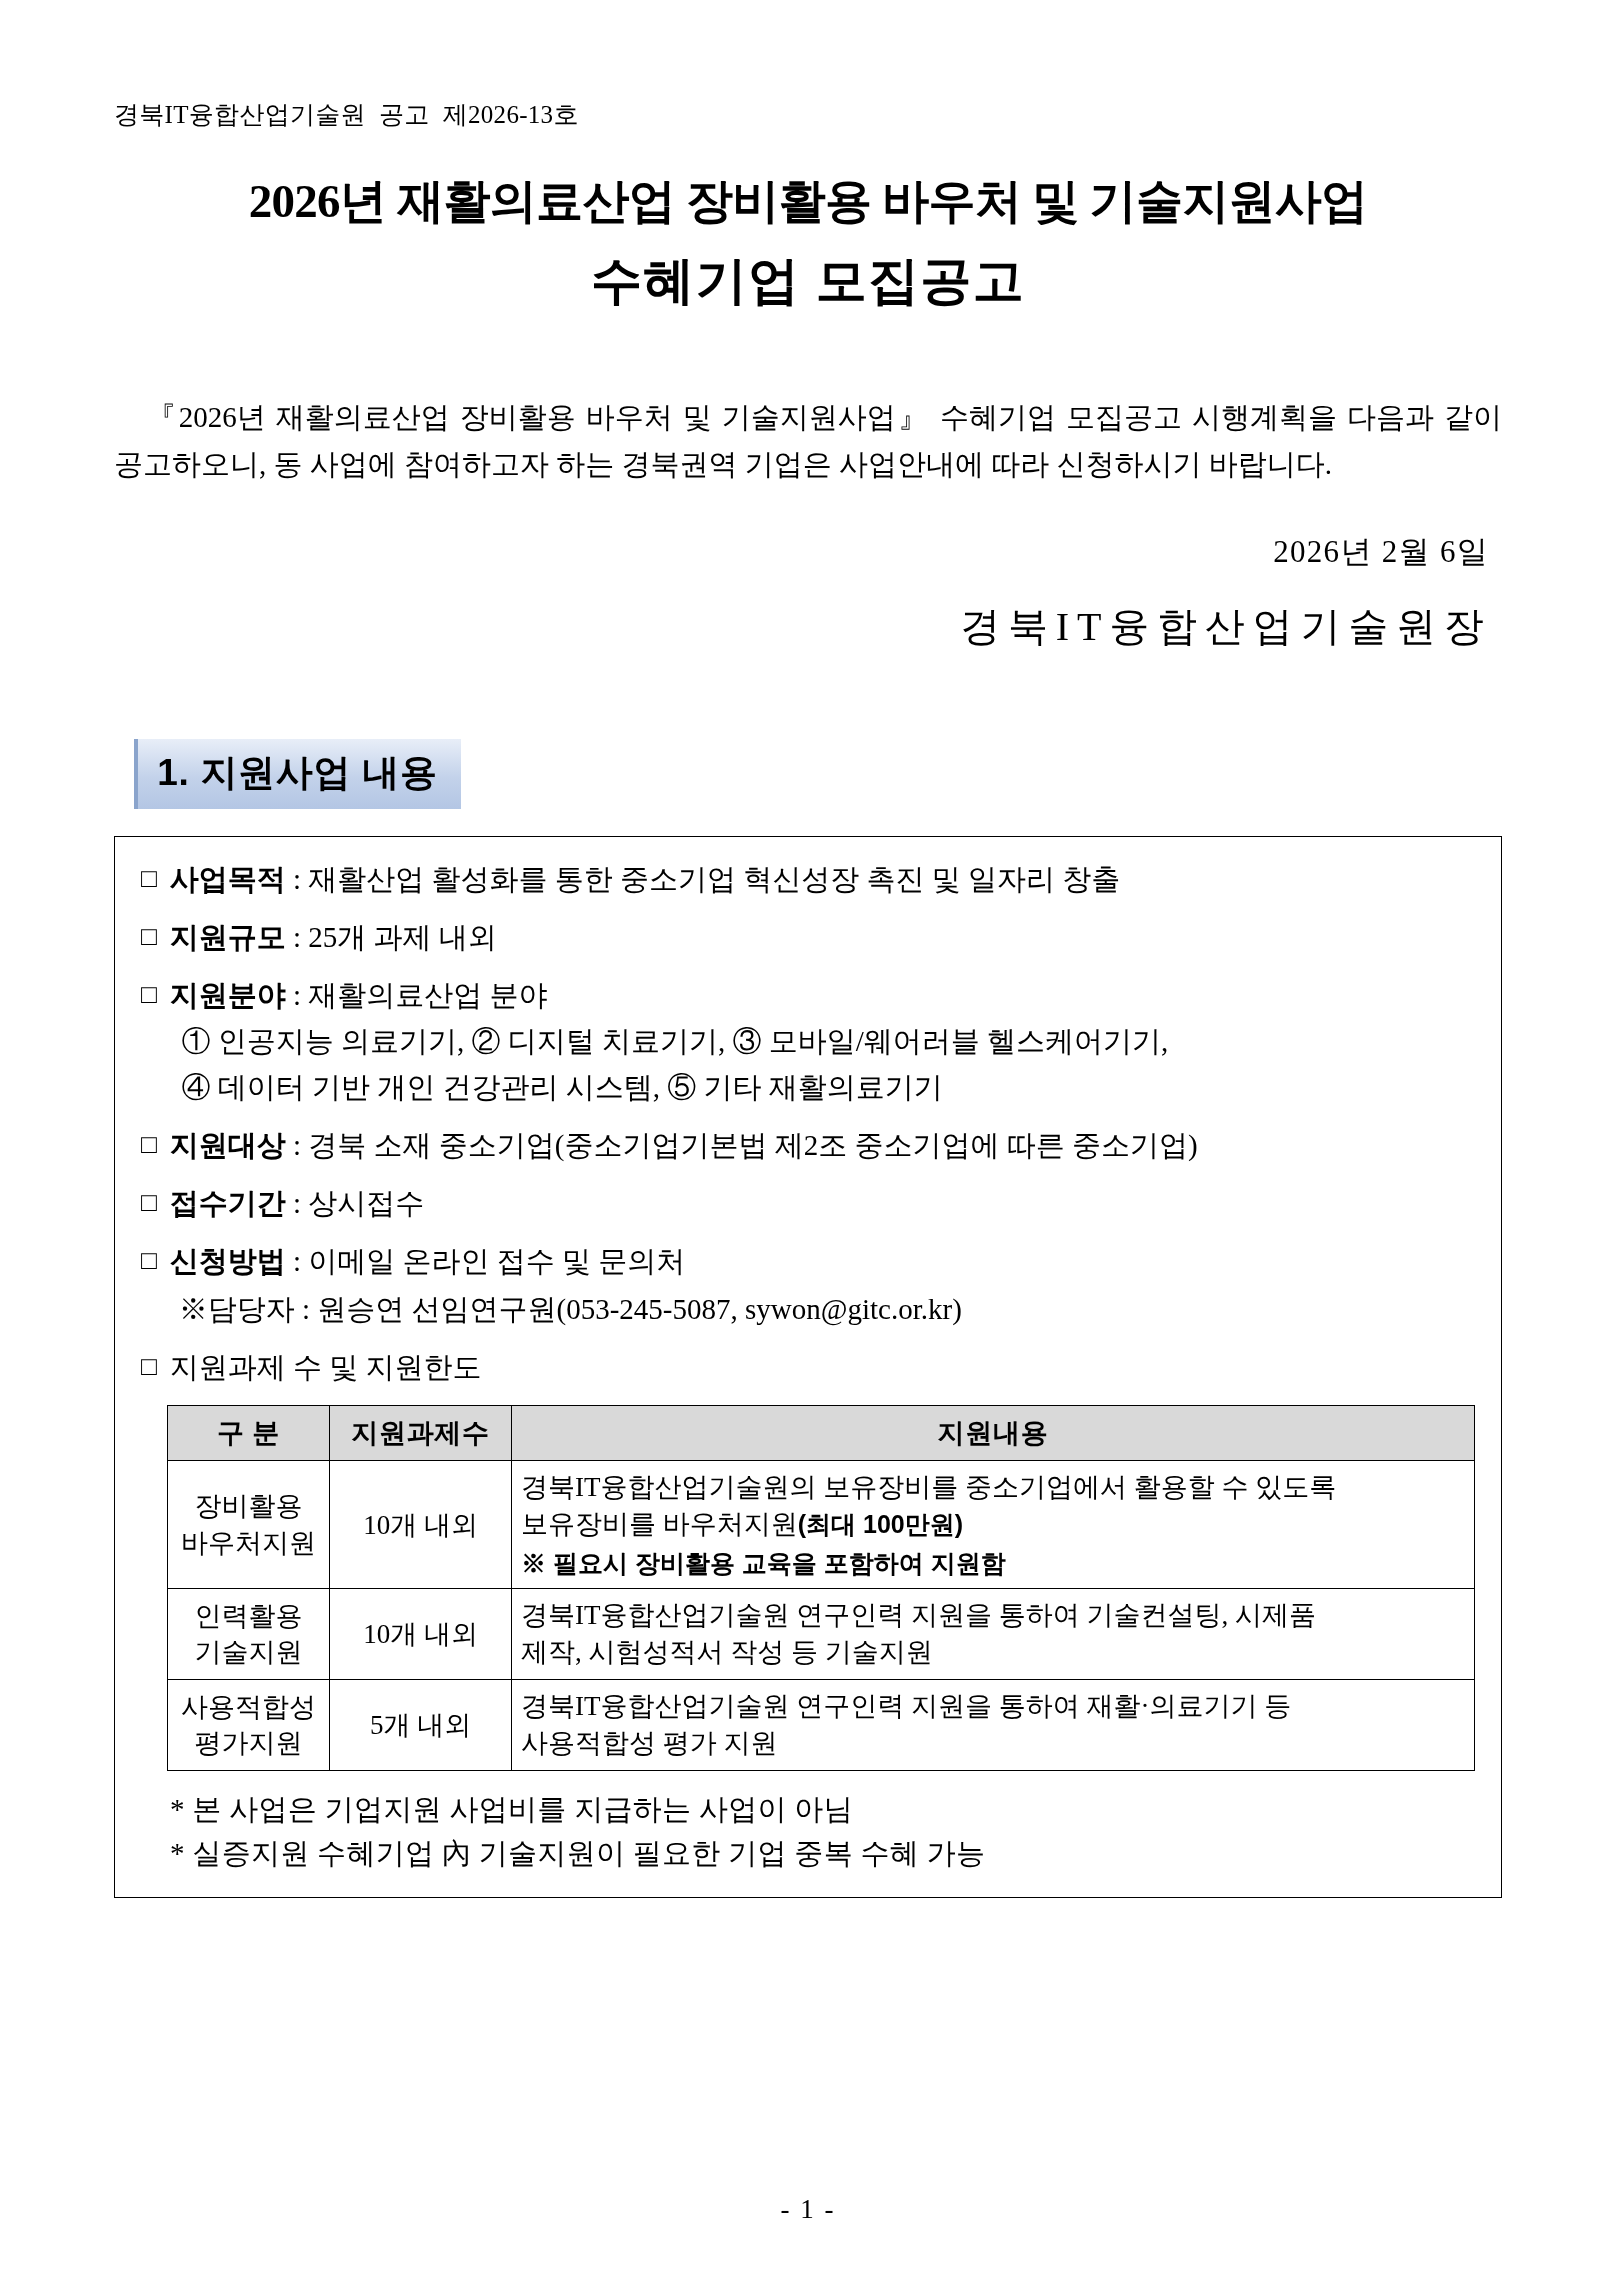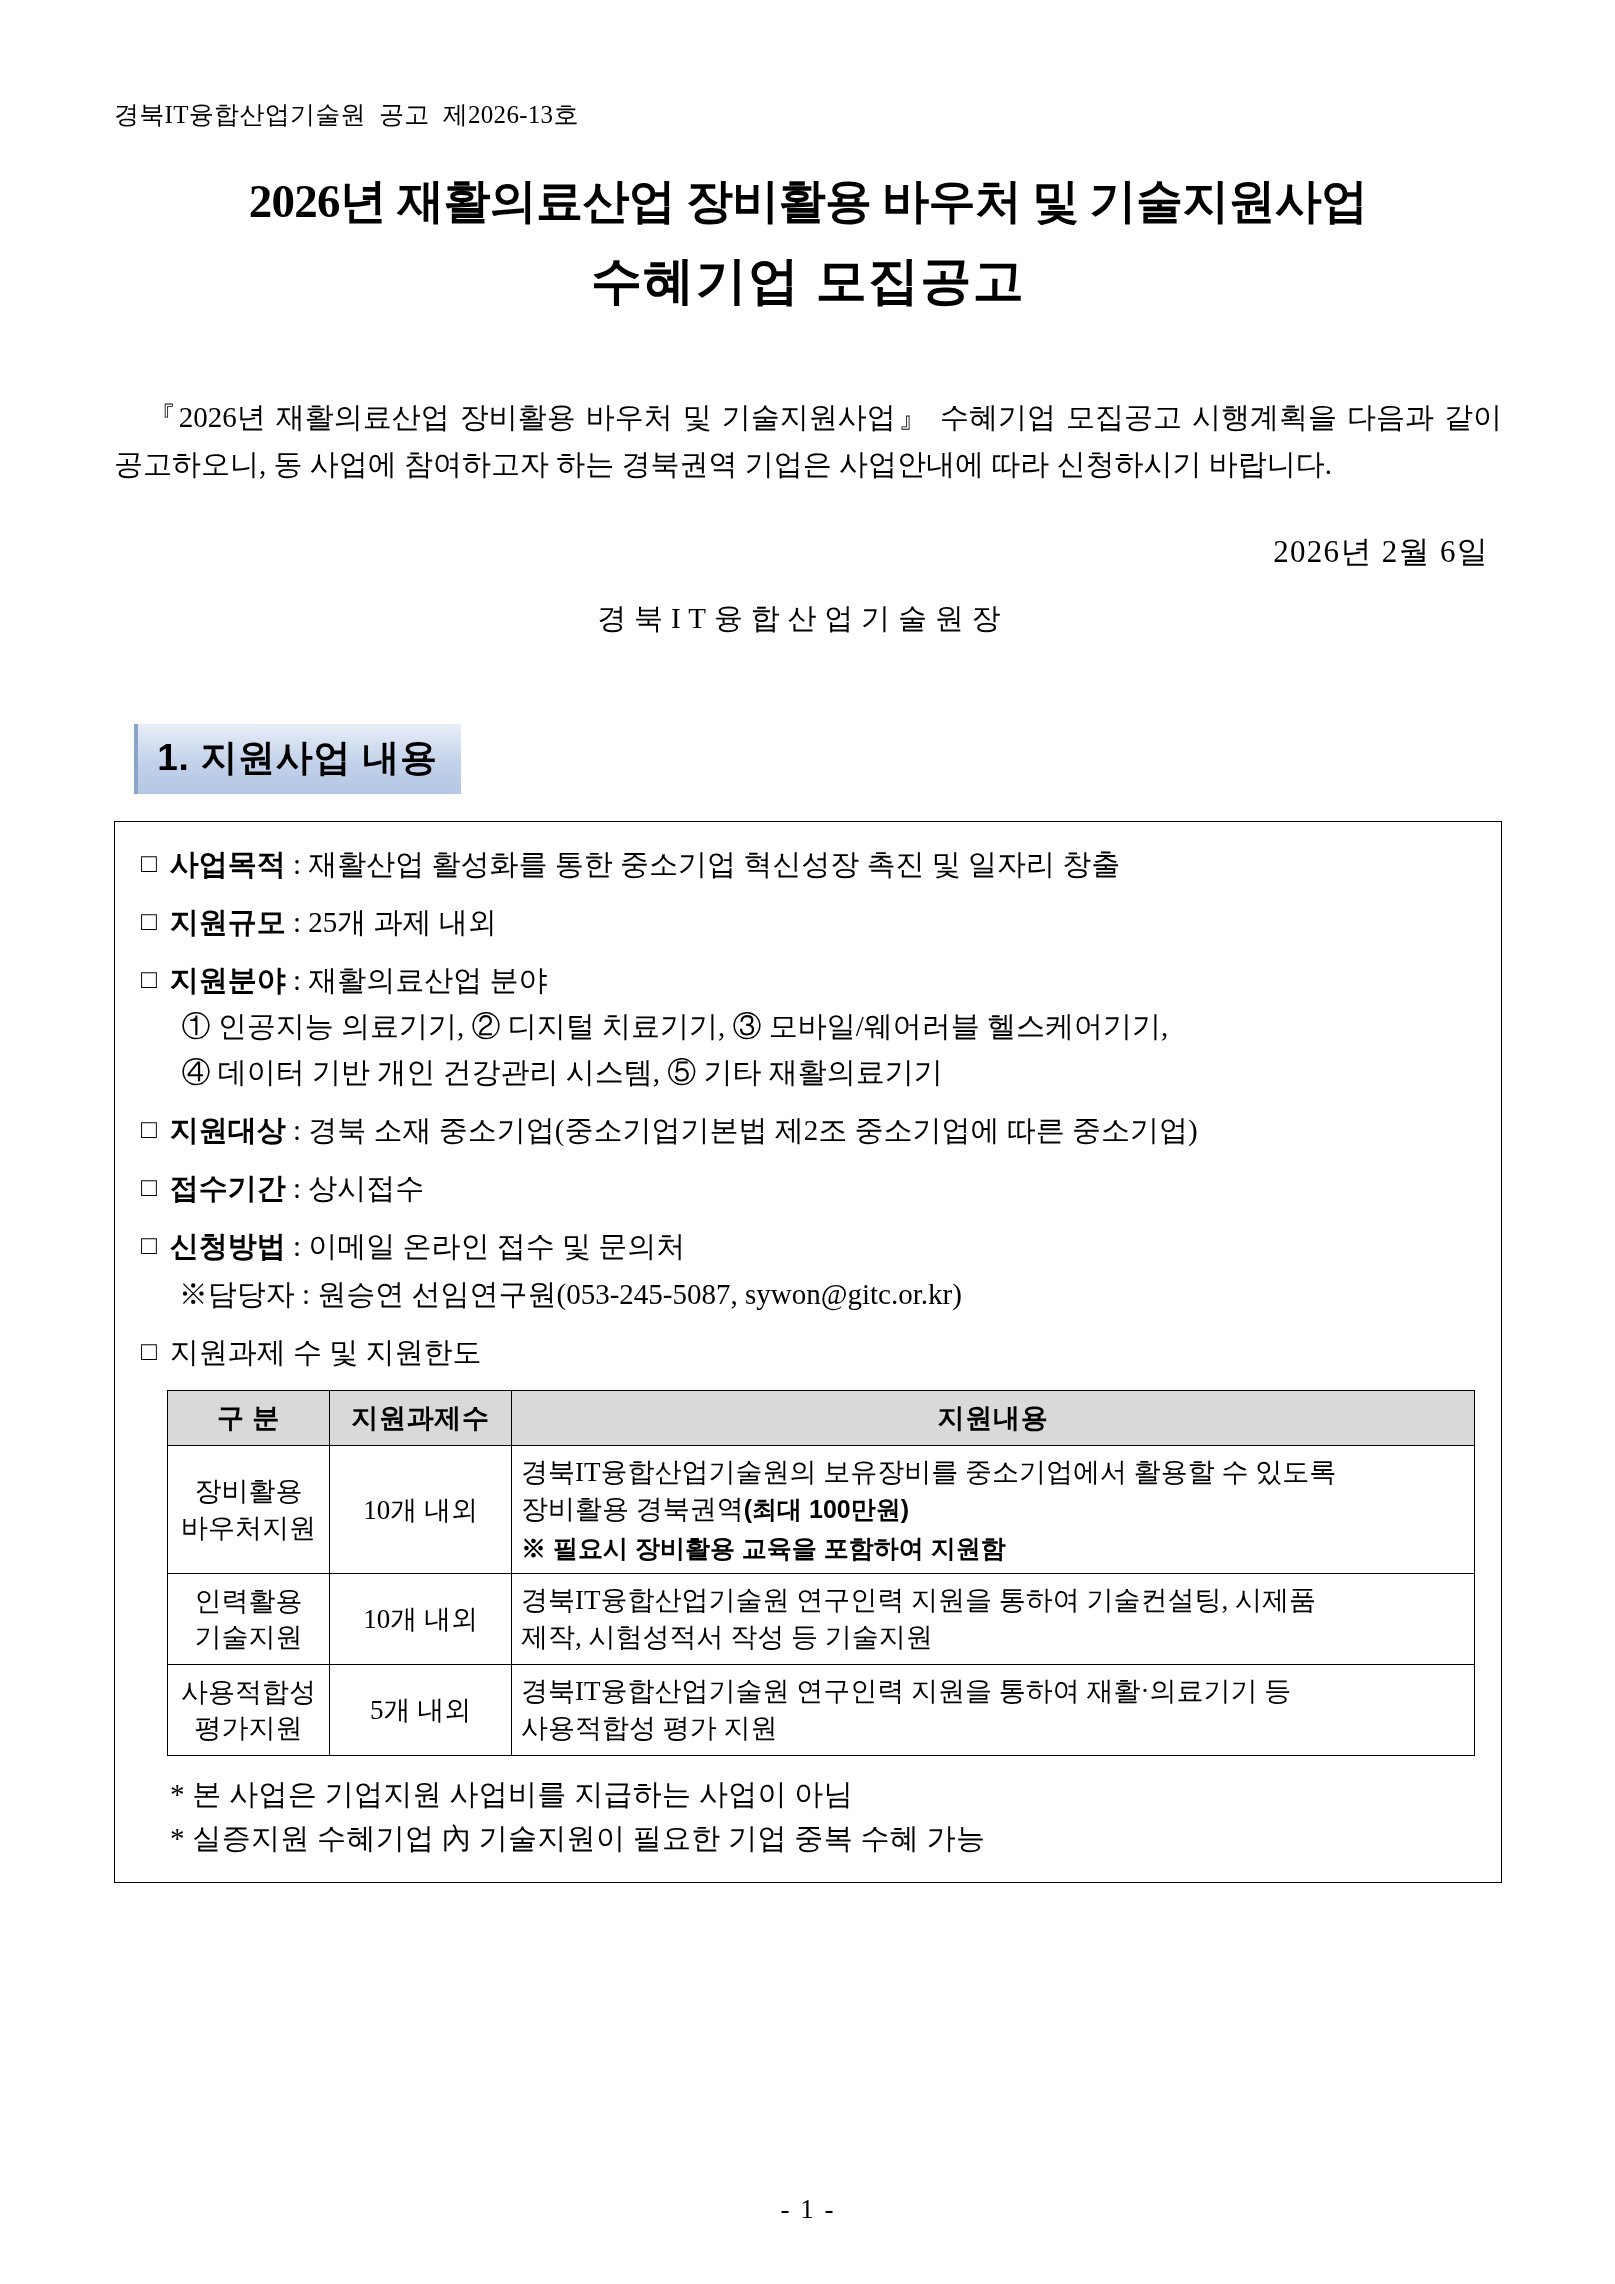--- a/index.html
+++ b/index.html
@@ -57,22 +57,22 @@
 
   .date-line {
     margin: 43px 0 0 0;
     text-align: right;
     font-size: 31px;
     letter-spacing: 1.3px;
     padding-right: 13px;
   }
   .org-line {
     margin: 26px 0 0 0;
-    text-align: center;
-    font-size: 29px;
+    text-align: right;
+    font-size: 40px;
     letter-spacing: 7.8px;
     padding-right: 10.4px;
   }
 
   .section-heading {
     display: inline-block;
     margin: 85px 0 0 19.6px;
     padding: 9px 23.5px 10.4px 19.6px;
     font-family: "Liberation Sans", sans-serif;
     font-size: 37px;
@@ -270,21 +270,21 @@
       </thead>
       <tbody>
         <tr>
           <td class="col-div">
             <div>장비활용</div>
             <div>바우처지원</div>
           </td>
           <td class="col-cnt">10개 내외</td>
           <td class="col-desc">
             <div>경북IT융합산업기술원의 보유장비를 중소기업에서 활용할 수 있도록</div>
-            <div><span>장비활용 경북권역</span><span class="desc-bold">(최대 100만원)</span></div>
+            <div><span>보유장비를 바우처지원</span><span class="desc-bold">(최대 100만원)</span></div>
             <span class="desc-note">※ 필요시 장비활용 교육을 포함하여 지원함</span>
           </td>
         </tr>
         <tr>
           <td class="col-div">
             <div>인력활용</div>
             <div>기술지원</div>
           </td>
           <td class="col-cnt">10개 내외</td>
           <td class="col-desc">

